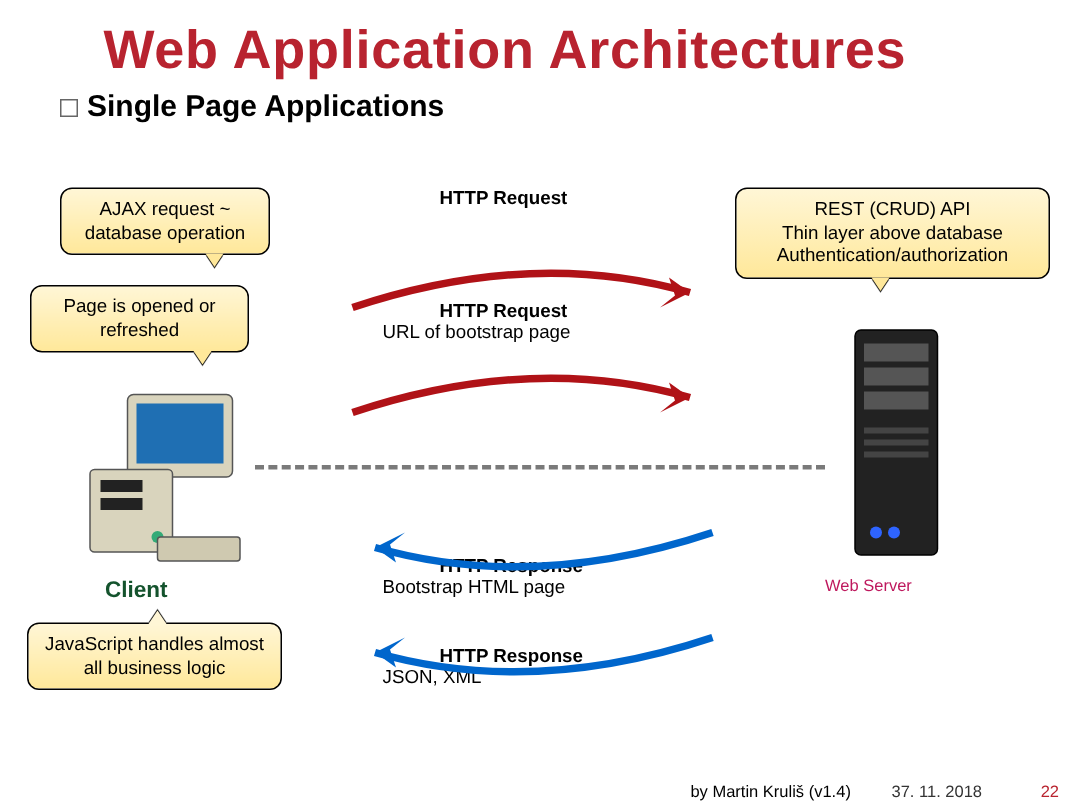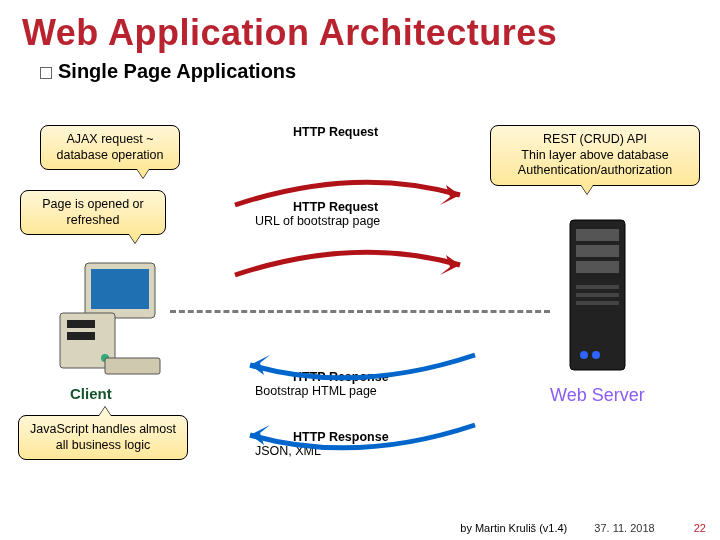--- a/index.html
+++ b/index.html
@@ -9,20 +9,21 @@
     background: #fff;
     position: relative;
     overflow: hidden;
   }
   .title {
     font-size: 36px;
     font-weight: 700;
     color: #B8232F;
     padding: 12px 0 0 22px;
     letter-spacing: 0.5px;
+    margin-left: 47px;
   }
   .subtitle-row {
     padding: 6px 0 0 40px;
     font-size: 20px;
     font-weight: 700;
     color: #000;
   }
   .checkbox {
     display: inline-block;
     width: 12px; height: 12px;
@@ -54,21 +55,21 @@
   .c3::after { left: 90px; bottom: -9px; border-left:6px solid transparent;border-right:6px solid transparent;border-top:9px solid #ffe89a; filter: drop-shadow(0 1px 0 #000); }
   .c4 { left: 18px; top: 415px; width: 170px; }
   .c4::after { left: 80px; top: -9px; border-left:6px solid transparent;border-right:6px solid transparent;border-bottom:9px solid #fff6d6; filter: drop-shadow(0 -1px 0 #000); }
 
   .client-label {
     position: absolute; left: 70px; top: 385px;
     font-size: 15px; color: #14532d; font-weight: bold;
   }
   .server-label {
     position: absolute; left: 550px; top: 385px;
-    font-size: 18px; color: #8b5cf6; text-align: center;
+    font-size: 11px; color: #be185d; text-align: center;
   }
 
   .msg {
     position: absolute;
     width: 210px;
     font-size: 12.5px;
     left: 255px;
     text-align: left;
   }
   .msg .bold { font-weight: 700; padding-left: 38px; }

